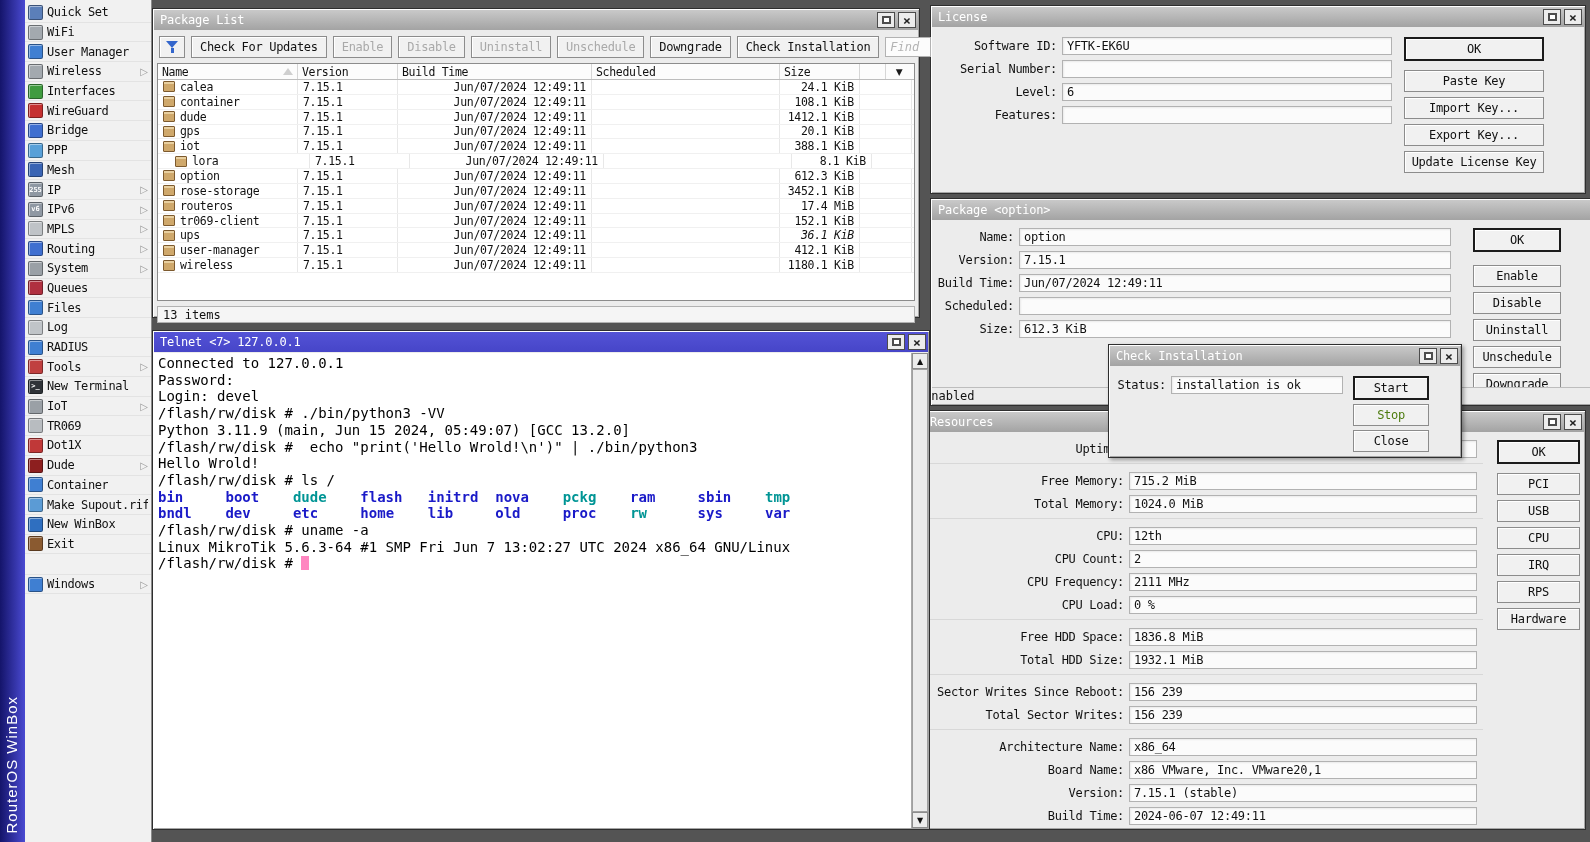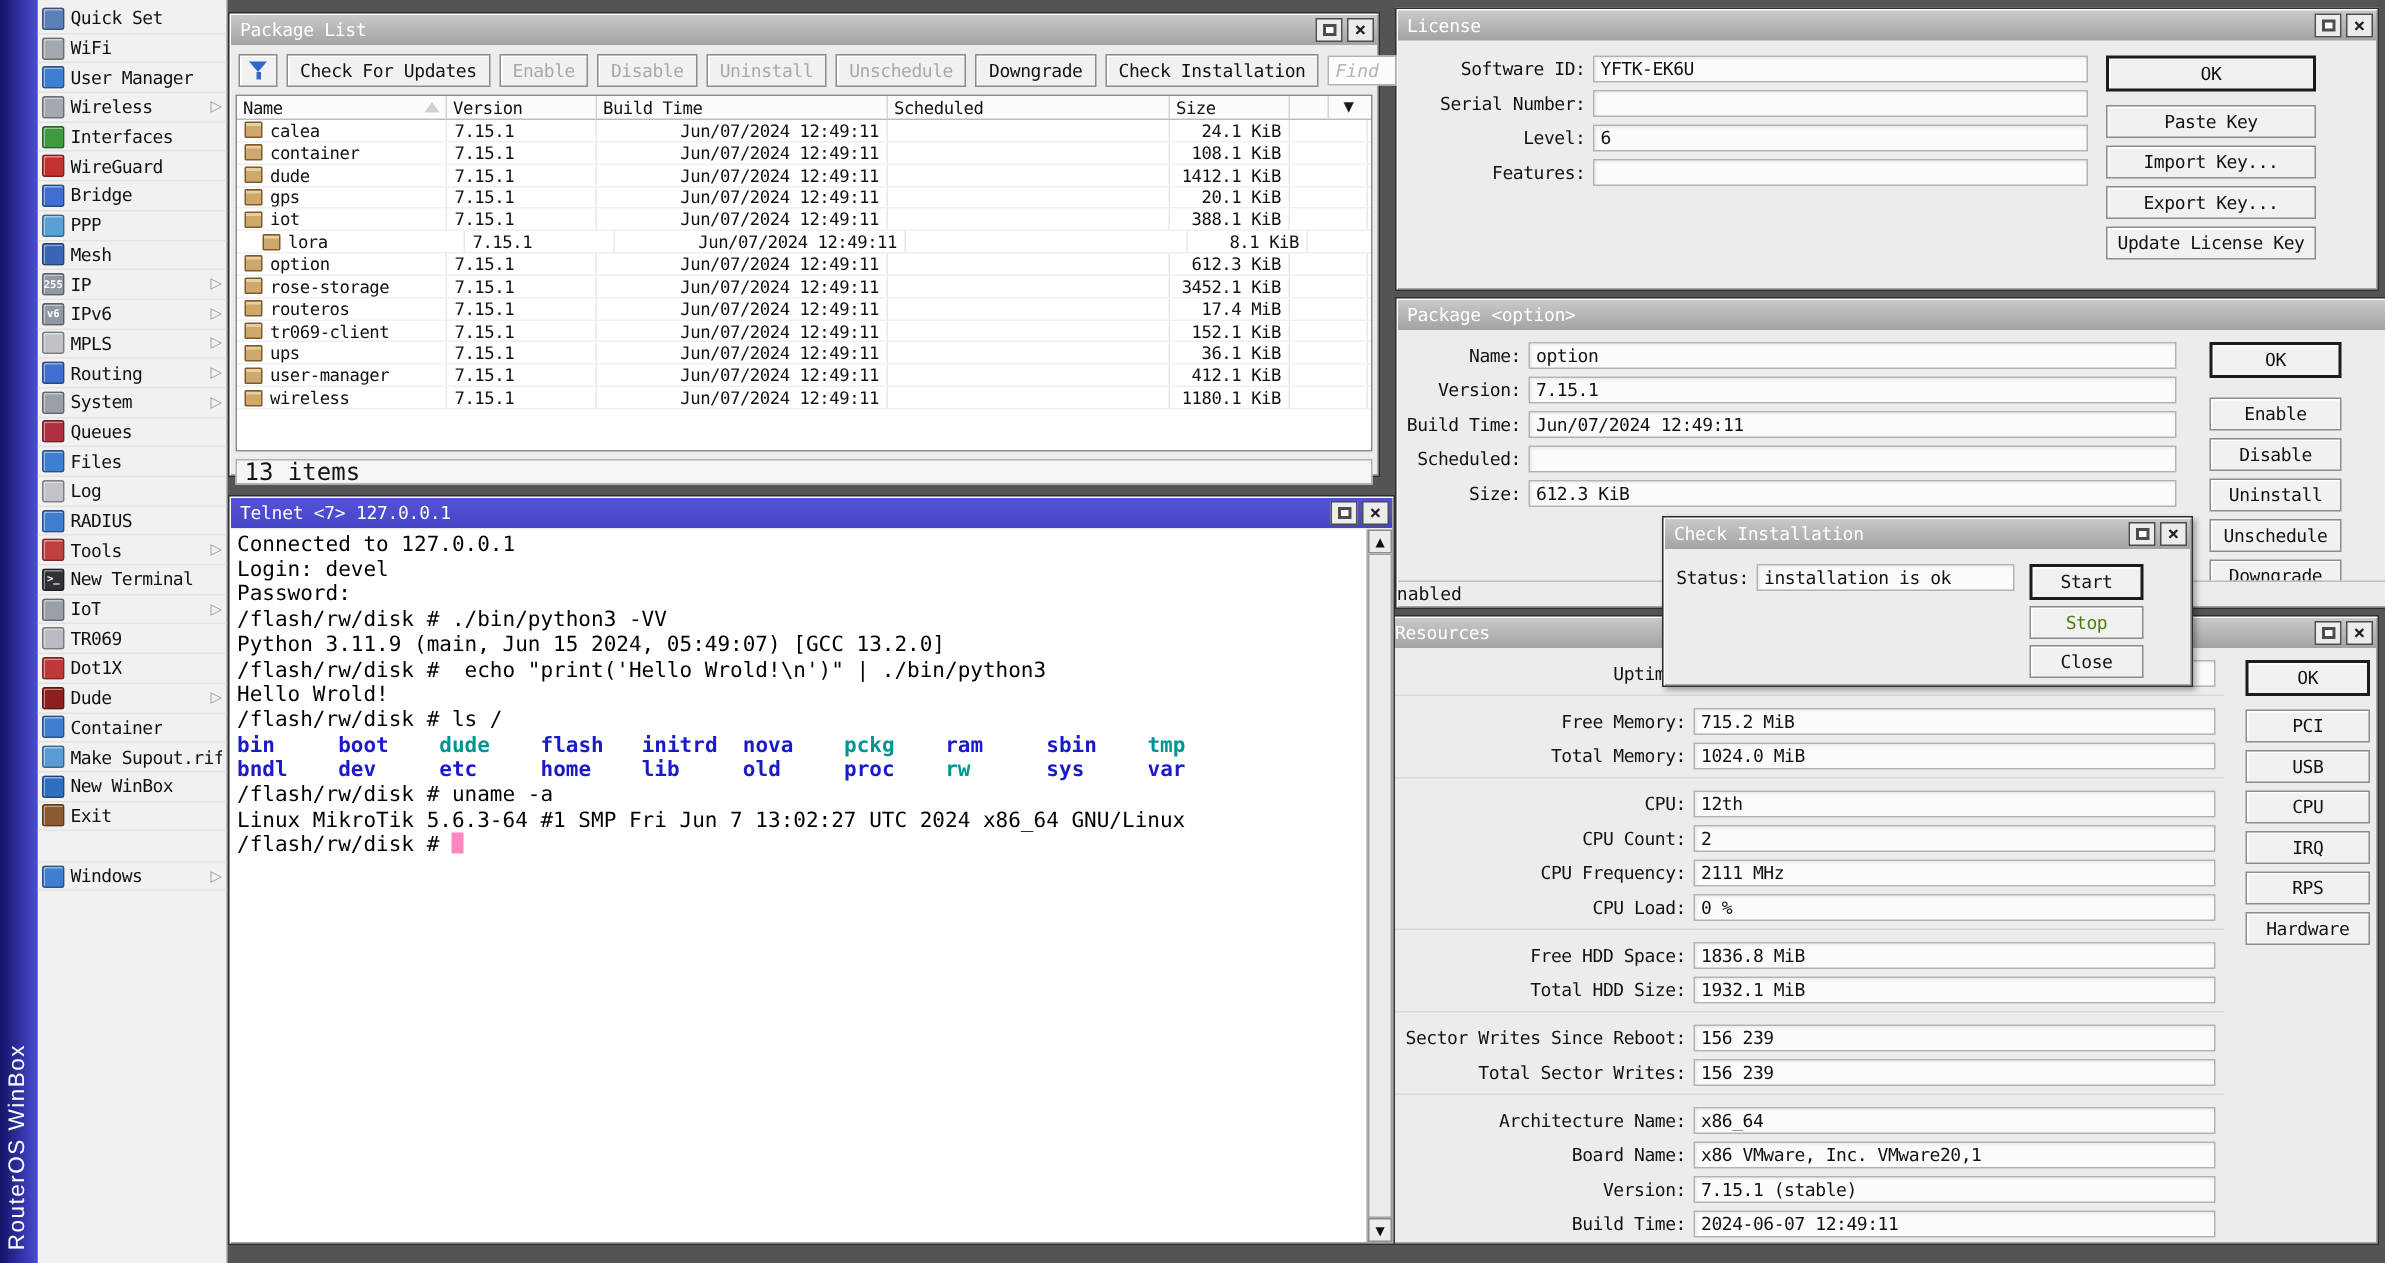--- a/index.html
+++ b/index.html
@@ -78,21 +78,21 @@
   .sort-icon{ width:0; height:0; border-left:5px solid transparent; border-right:5px solid transparent;
     border-bottom:7px solid #cfcfcf; margin-left:auto; }
   .dd-icon{ margin:0 auto; font-size:9px; color:#1a1a1a; font-family:"DejaVu Sans",sans-serif; }
   .pl-row{ display:flex; height:14.85px; border-bottom:1px solid #f0f0f0; }
   .pl-cell{ display:flex; align-items:center; padding:0 5px; border-right:1px solid #e8e8e8;
     font-size:11.5px; letter-spacing:-0.3px; white-space:nowrap; overflow:hidden; flex:none; height:100%; }
   .pl-cell.right{ justify-content:flex-end; }
   .pkg-icon{ width:12px; height:11px; background:#cfa86b; border:1px solid #7d5a2e;
     box-shadow:inset 0 2px 0 #e8cf9f; border-radius:1px; margin-right:5px; flex:none; }
   .pl-status{ margin:5px 4px 0 4px; border:1px solid #b2b2b2; height:17px; background:#f5f5f5;
-    display:flex; align-items:center; padding:0 5px; font-size:16px; }
+    display:flex; align-items:center; padding:0 5px; font-size:12px; }
   
   #win-telnet{ left:152px; top:330px; width:778px; height:500px; z-index:20; }
   .term{ position:absolute; left:1px; right:18px; top:22px; bottom:1px; background:#fff;
     overflow:hidden; padding:2px 0 0 4px; }
   .term-line{ white-space:pre; font-size:14px; line-height:16.7px; color:#000; }
   .c-blue{ color:var(--terminal-directory-blue,#1a1ac8); font-weight:bold; }
   .c-teal{ color:var(--terminal-symlink-teal,#009595); font-weight:bold; }
   .cursor{ display:inline-block; width:8px; height:14px; vertical-align:-2px;
     background:var(--terminal-cursor-pink,#ff86c0); }
   .term-scroll{ position:absolute; top:22px; right:1px; bottom:1px; width:17px;
@@ -532,21 +532,21 @@
             </div>
             <div class="pl-cell" style="width: 100px;">
               <span>7.15.1</span>
             </div>
             <div class="pl-cell right" style="width: 194px;">
               <span>Jun/07/2024 12:49:11</span>
             </div>
             <div class="pl-cell" style="width: 188px;">
               <span></span>
             </div>
-            <div class="pl-cell right" style="width: 80px;">
+            <div class="pl-cell right" style="width: 80px; font-style: italic;">
               <span>36.1 KiB</span>
             </div>
             <div class="pl-cell" style="width: 52px;">
               <span></span>
             </div>
           </div>
           <div class="pl-row">
             <div class="pl-cell" style="width: 140px;">
               <span class="pkg-icon"></span>
               <span>user-manager</span>
@@ -602,22 +602,22 @@
           <span class="tb-max-inner"></span>
         </span>
       <span class="tb-btn">×</span>
     </div>
     <div class="term" id="term-lines">
         <div class="term-line"><span></span></div>
         <div class="term-line"><span></span></div>
         <div class="term-line"><span></span></div>
         <div class="term-line"><span></span></div>
         <div class="term-line"><span>Connected to 127.0.0.1</span></div>
+        <div class="term-line"><span>Password:</span></div>
         <div class="term-line"><span>Login: devel</span></div>
-        <div class="term-line"><span>Password:</span></div>
         <div class="term-line"><span>/flash/rw/disk # ./bin/python3 -VV</span></div>
         <div class="term-line"><span>Python 3.11.9 (main, Jun 15 2024, 05:49:07) [GCC 13.2.0]</span></div>
         <div class="term-line"><span>/flash/rw/disk #  echo "print('Hello Wrold!\n')" | ./bin/python3</span></div>
         <div class="term-line"><span>Hello Wrold!</span></div>
         <div class="term-line"><span></span></div>
         <div class="term-line"><span>/flash/rw/disk # ls /</span></div>
         <div class="term-line"><span class="c-blue">bin</span><span>     </span><span class="c-blue">boot</span><span>    </span><span class="c-teal">dude</span><span>    </span><span class="c-blue">flash</span><span>   </span><span class="c-blue">initrd</span><span>  </span><span class="c-blue">nova</span><span>    </span><span class="c-teal">pckg</span><span>    </span><span class="c-blue">ram</span><span>     </span><span class="c-blue">sbin</span><span>    </span><span class="c-teal">tmp</span></div>
         <div class="term-line"><span class="c-blue">bndl</span><span>    </span><span class="c-blue">dev</span><span>     </span><span class="c-blue">etc</span><span>     </span><span class="c-blue">home</span><span>    </span><span class="c-blue">lib</span><span>     </span><span class="c-blue">old</span><span>     </span><span class="c-blue">proc</span><span>    </span><span class="c-teal">rw</span><span>      </span><span class="c-blue">sys</span><span>     </span><span class="c-blue">var</span></div>
         <div class="term-line"><span>/flash/rw/disk # uname -a</span></div>
         <div class="term-line"><span>Linux MikroTik 5.6.3-64 #1 SMP Fri Jun 7 13:02:27 UTC 2024 x86_64 GNU/Linux</span></div>

